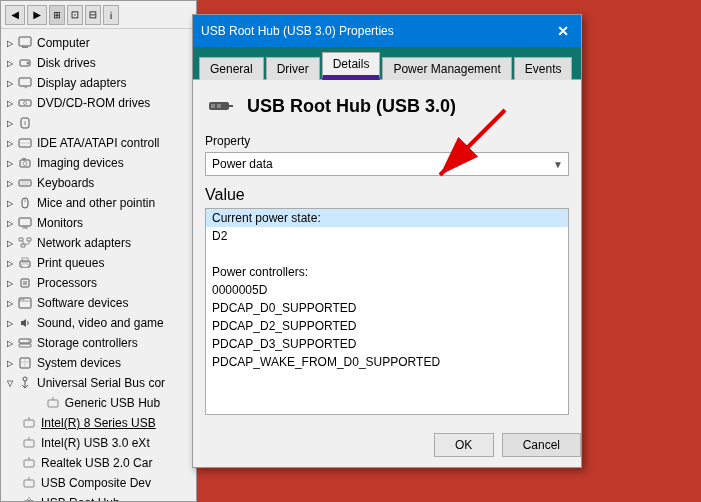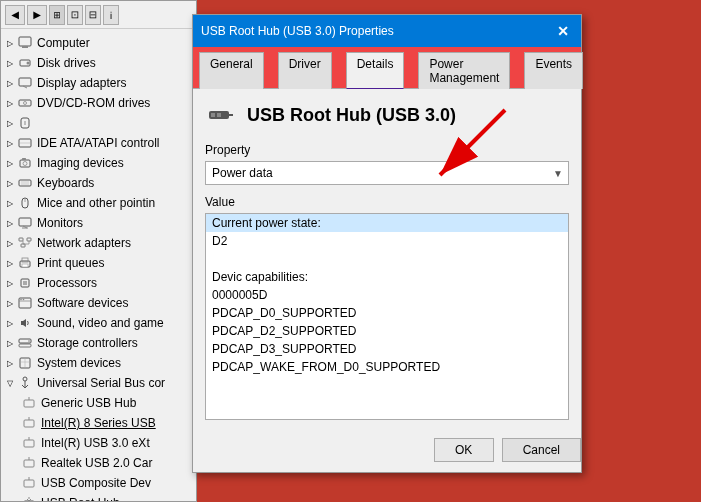--- a/index.html
+++ b/index.html
@@ -115,41 +115,42 @@
       display: flex;
       align-items: center;
       justify-content: center;
       font-size: 14px;
       font-weight: bold;
     }
 
     
     .tabs-bar {
       display: flex;
-      background: #ef4444;
+      background: #0f766e;
       border-bottom: 1px solid #aaa;
       padding: 4px 6px 0 6px;
-      gap: 12px;
+      gap: 0;
+      align-items: flex-end;
     }
 
     .tab {
       padding: 4px 10px;
       border: 1px solid #aaa;
       background: #e0e0e0;
       cursor: pointer;
       font-size: 12px;
       margin-right: 2px;
       border-bottom: none;
       position: relative;
       bottom: -1px;
     }
 
     .tab.active {
       background: #f0f0f0;
-      border-bottom: 1px solid #4c1d95;
+      border-bottom: 5px solid #4c1d95;
       z-index: 1;
     }
 
     
     .dialog-content {
       padding: 10px 12px;
     }
 
     .device-header {
       display: flex;
@@ -196,21 +197,21 @@
       position: absolute;
       right: 6px;
       top: 50%;
       transform: translateY(-50%);
       pointer-events: none;
       color: #555;
       font-size: 10px;
     }
 
     .value-label {
-      font-size: 12px;
+      font-size: 16px;
       margin-bottom: 4px;
     }
 
     .value-box {
       width: 100%;
       height: 207px;
       border: 1px solid #aaa;
       background: white;
       overflow-y: scroll;
       font-size: 12px;
@@ -487,21 +488,21 @@
         <svg width="14" height="14">
             <circle cx="7" cy="3" r="2" fill="none" stroke="#555" stroke-width="1"></circle>
             <line x1="7" y1="5" x2="7" y2="12" stroke="#555" stroke-width="1"></line>
             <line x1="4" y1="9" x2="7" y2="12" stroke="#555" stroke-width="1"></line>
             <line x1="10" y1="9" x2="7" y2="12" stroke="#555" stroke-width="1"></line>
           </svg>
       </span>
       <span>Universal Serial Bus cor</span>
     </div>
 
-    <div class="tree-item" style="padding-left:20px;">
+    <div class="tree-item" style="padding-left:12px;justify-content:center;">
       <span class="tree-icon">
         <svg width="14" height="14">
             <rect x="2" y="4" width="10" height="7" rx="1" fill="none" stroke="#888" stroke-width="1"></rect>
             <line x1="7" y1="1" x2="7" y2="4" stroke="#888" stroke-width="1"></line>
           </svg>
       </span>
       <span>Generic USB Hub</span>
     </div>
     <div class="tree-item" style="padding-left:20px;text-decoration:underline;">
       <span class="tree-icon">
@@ -599,21 +600,21 @@
         <option>Power data</option>
       </select>
       <span class="select-arrow">▼</span>
     </div>
 
     <div class="value-label">Value</div>
     <div class="value-box">
       <div class="value-list-item highlighted">Current power state:</div>
       <div class="value-list-item">D2</div>
       <div class="value-list-item">&nbsp;</div>
-      <div class="value-list-item">Devic capabilities:</div>
+      <div class="value-list-item">Power controllers:</div>
       <div class="value-list-item">0000005D</div>
       <div class="value-list-item">PDCAP_D0_SUPPORTED</div>
       <div class="value-list-item">PDCAP_D2_SUPPORTED</div>
       <div class="value-list-item">PDCAP_D3_SUPPORTED</div>
       <div class="value-list-item">PDCAP_WAKE_FROM_D0_SUPPORTED</div>
 
     </div>
   </div>
 
   <div class="dialog-buttons">

